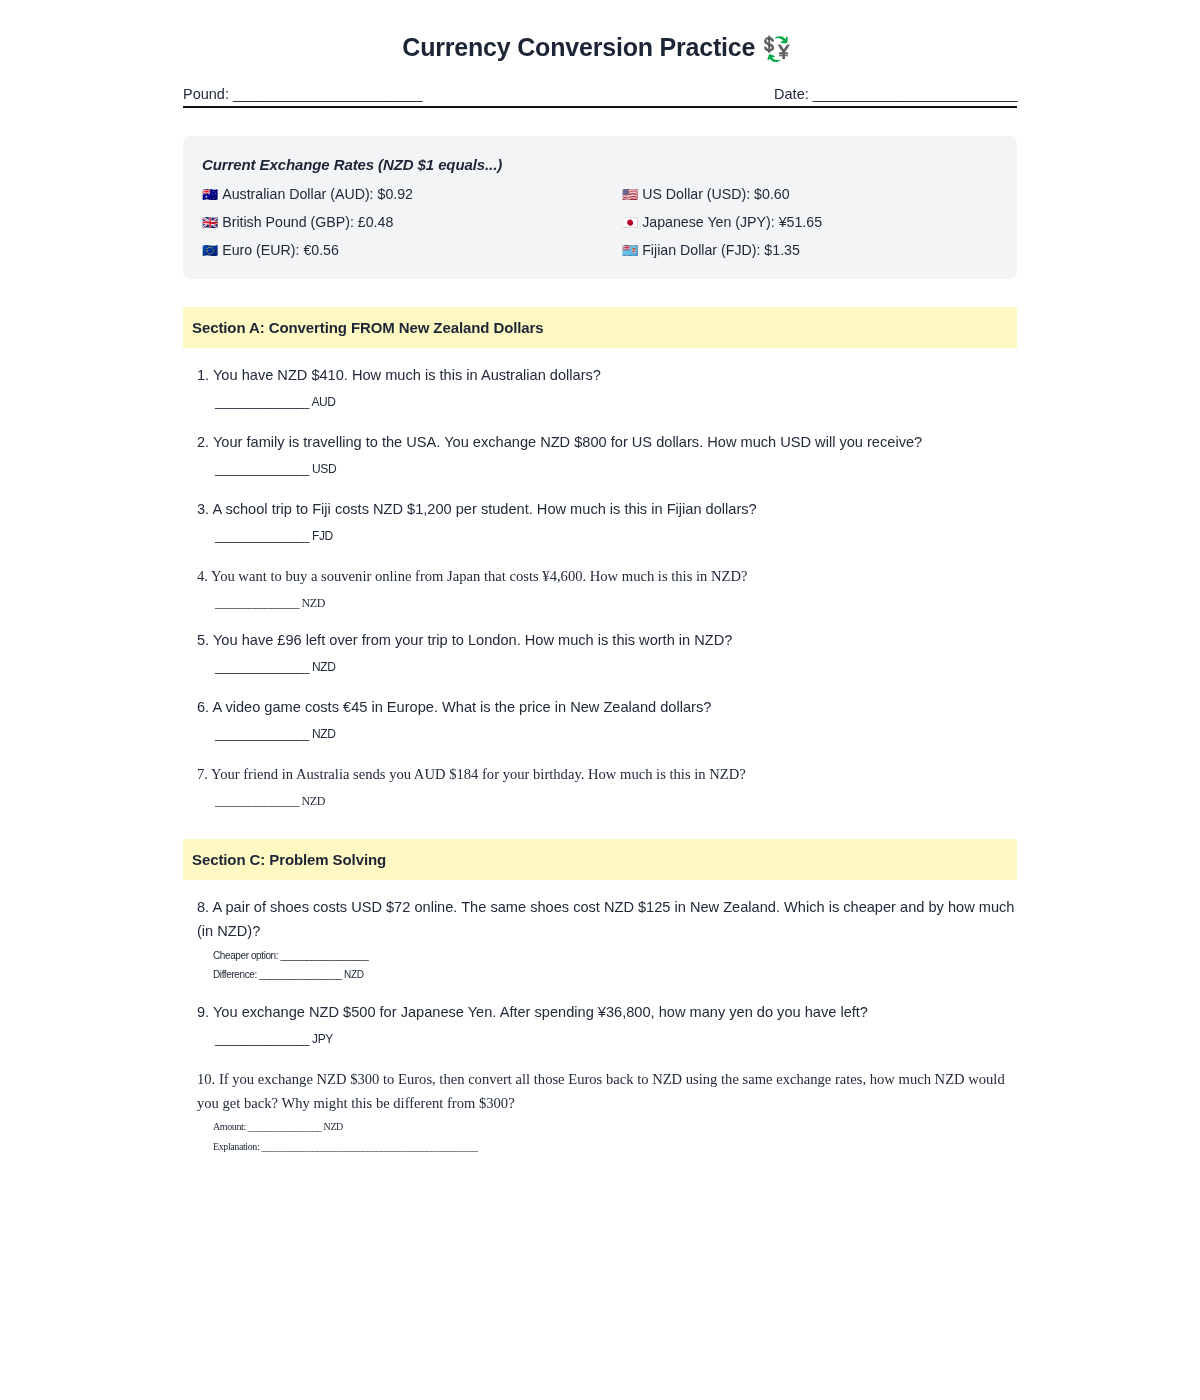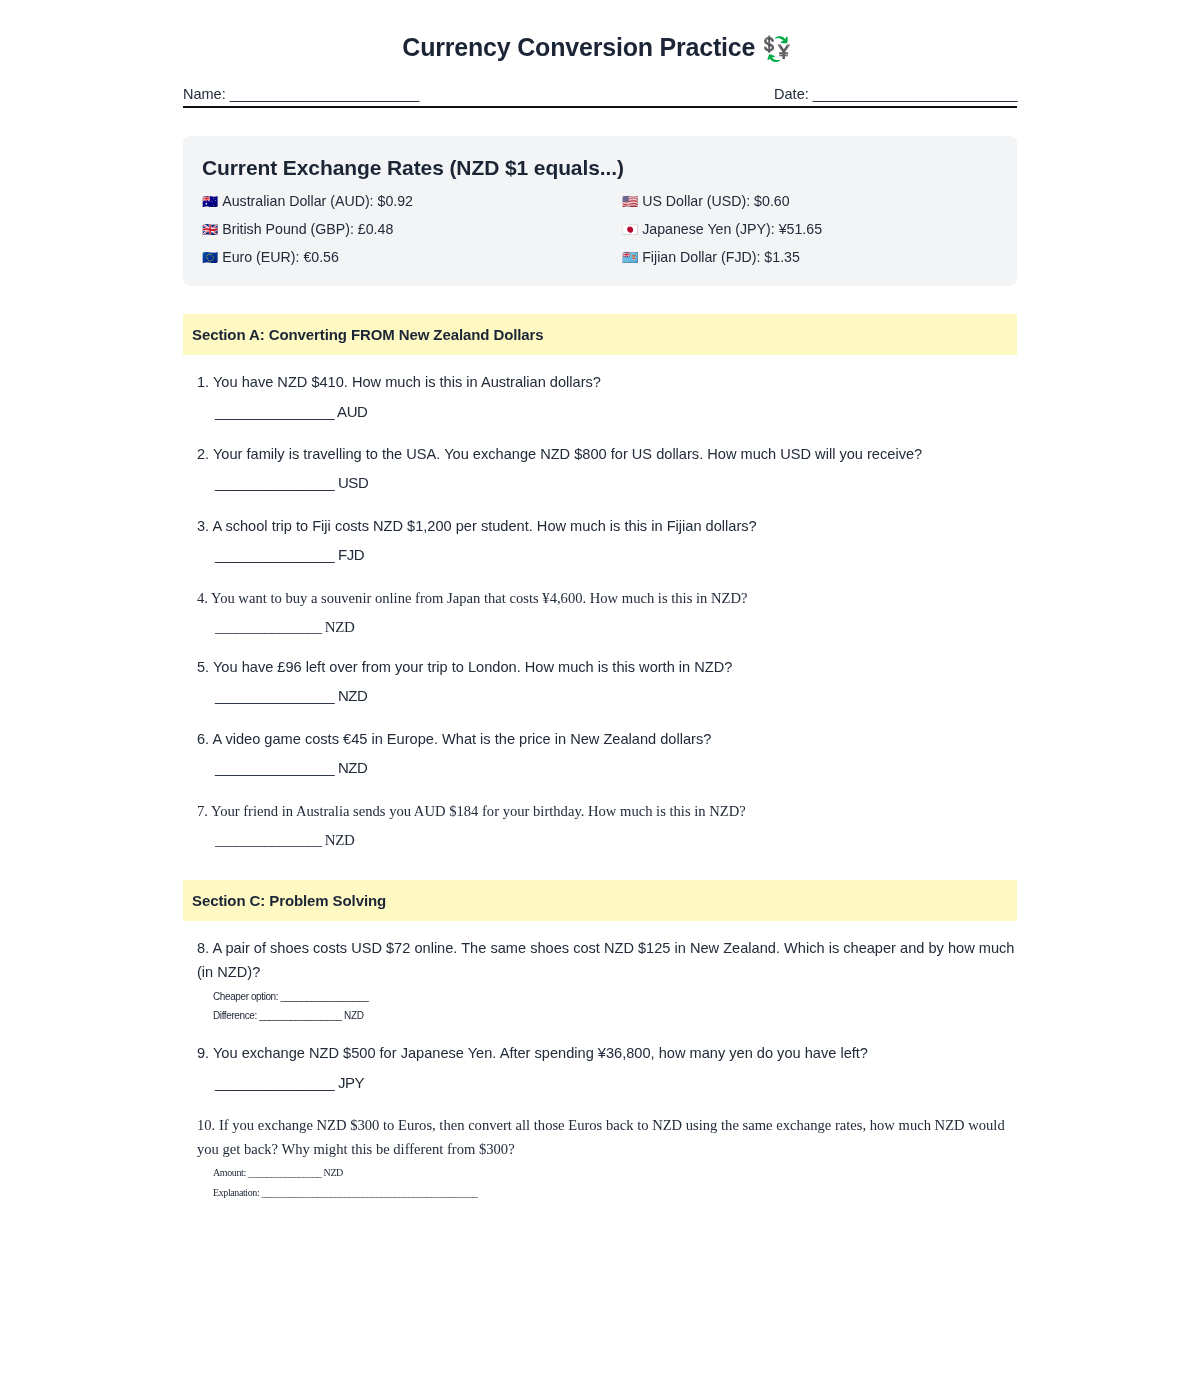--- a/index.html
+++ b/index.html
@@ -65,25 +65,26 @@
 
   
   .rates-box {
     margin: 28px 183px 0 183px;
     background: #f3f4f6;
     border-radius: 7px;
     padding: 20px 20px 20px 19px;
     box-sizing: border-box;
   }
   .rates-title {
-    font-size: 21px;
+    font-size: 15px;
     font-weight: bold;
     color: #1c2536;
     margin: 0 0 13px 0;
     letter-spacing: -0.1px;
+    font-style: italic;
   }
   .rates-grid {
     display: grid;
     grid-template-columns: 420px 1fr;
     row-gap: 11px;
   }
   .rate-item {
     font-size: 14.2px;
     color: #222b3a;
     line-height: 1.2;
@@ -117,21 +118,21 @@
   .question:last-child { margin-bottom: 0; font-family: Liberation Serif, serif; }
 
   .q-text {
     font-size: 14.6px;
     line-height: 1.62;
     color: #222b3a;
     padding-left: 14px;
     margin: 0;
   }
   .q-answer {
-    font-size: 15px;
+    font-size: 12px;
     line-height: 1.62;
     color: #222b3a;
     padding-left: 32px;
     margin: 5px 0 0 0;
     white-space: pre;
   }
   .q-sub {
     font-size: 10px;
     line-height: 1.52;
     color: #222b3a;
@@ -146,21 +147,21 @@
 
 <div class="page">
 
   <h1 class="title">
     <span>Currency Conversion Practice</span>
     <span class="emoji">💱</span>
   </h1>
 
   <div class="namedate">
     <div class="field">
-      <span>Name:</span>
+      <span>Pound:</span>
       <span class="blank">_________________________</span>
     </div>
     <div class="field">
       <span>Date:</span>
       <span class="blank">___________________________</span>
     </div>
   </div>
   <hr class="hr-thick">
 
   <div class="rates-box">

